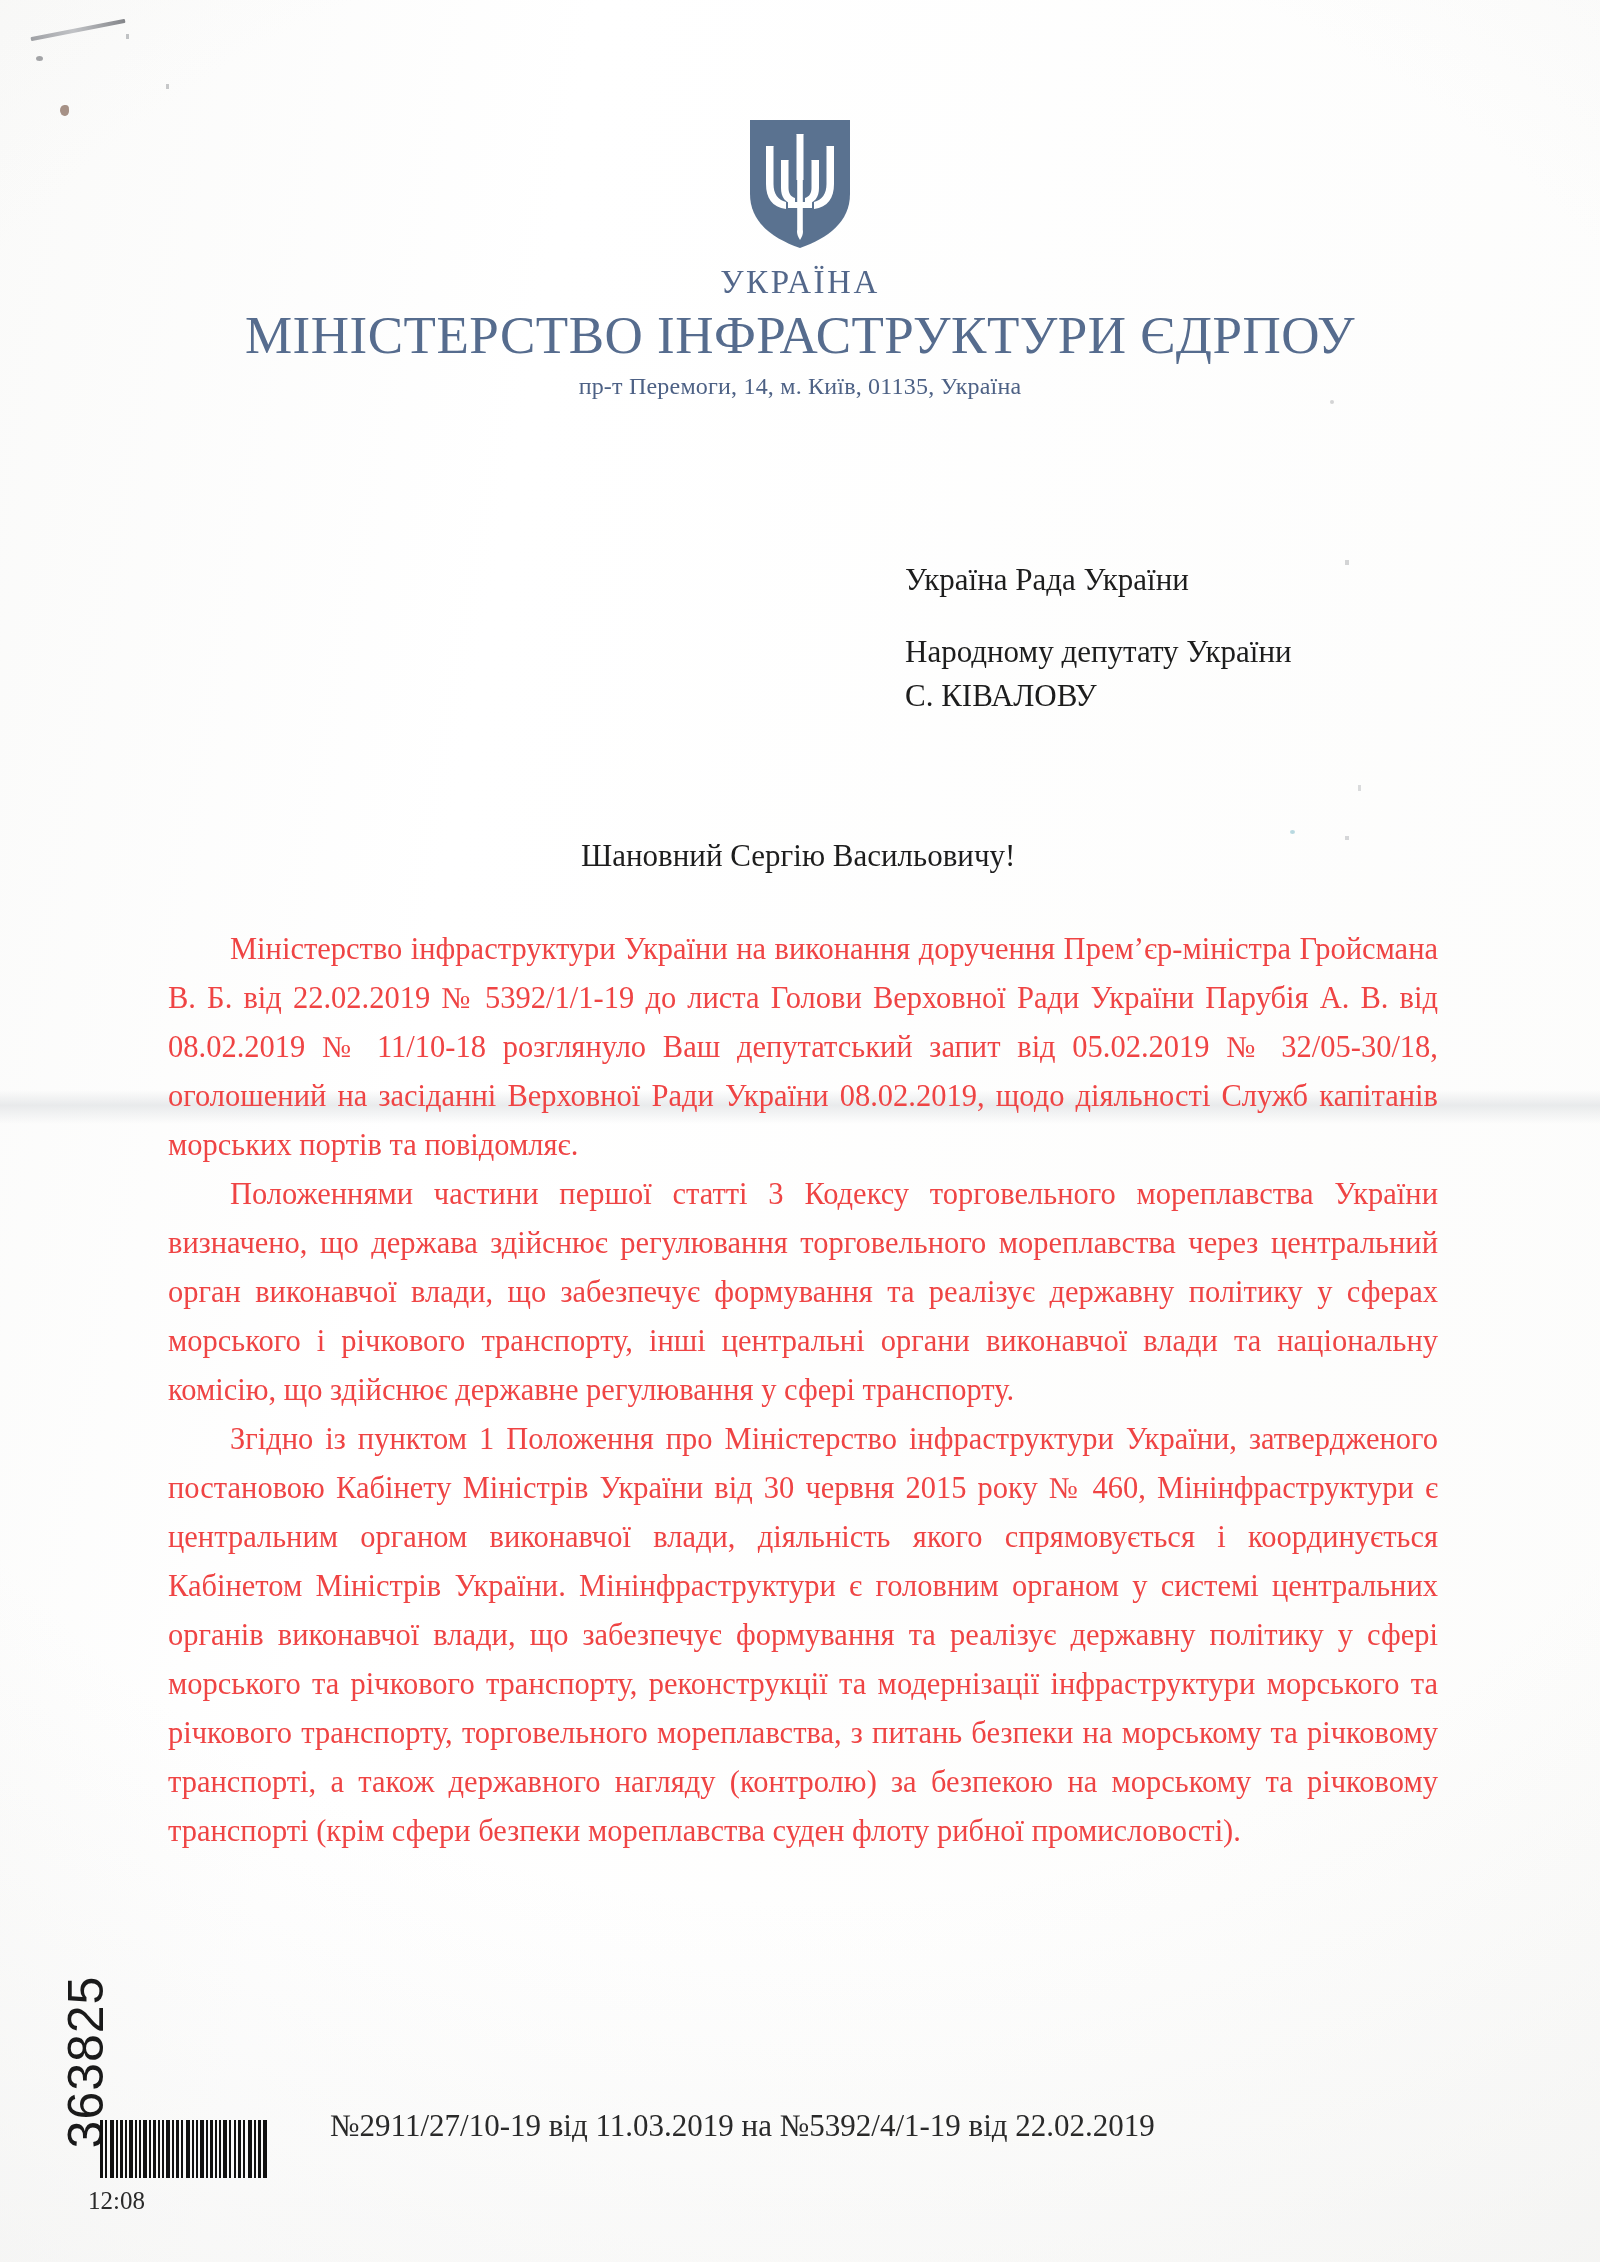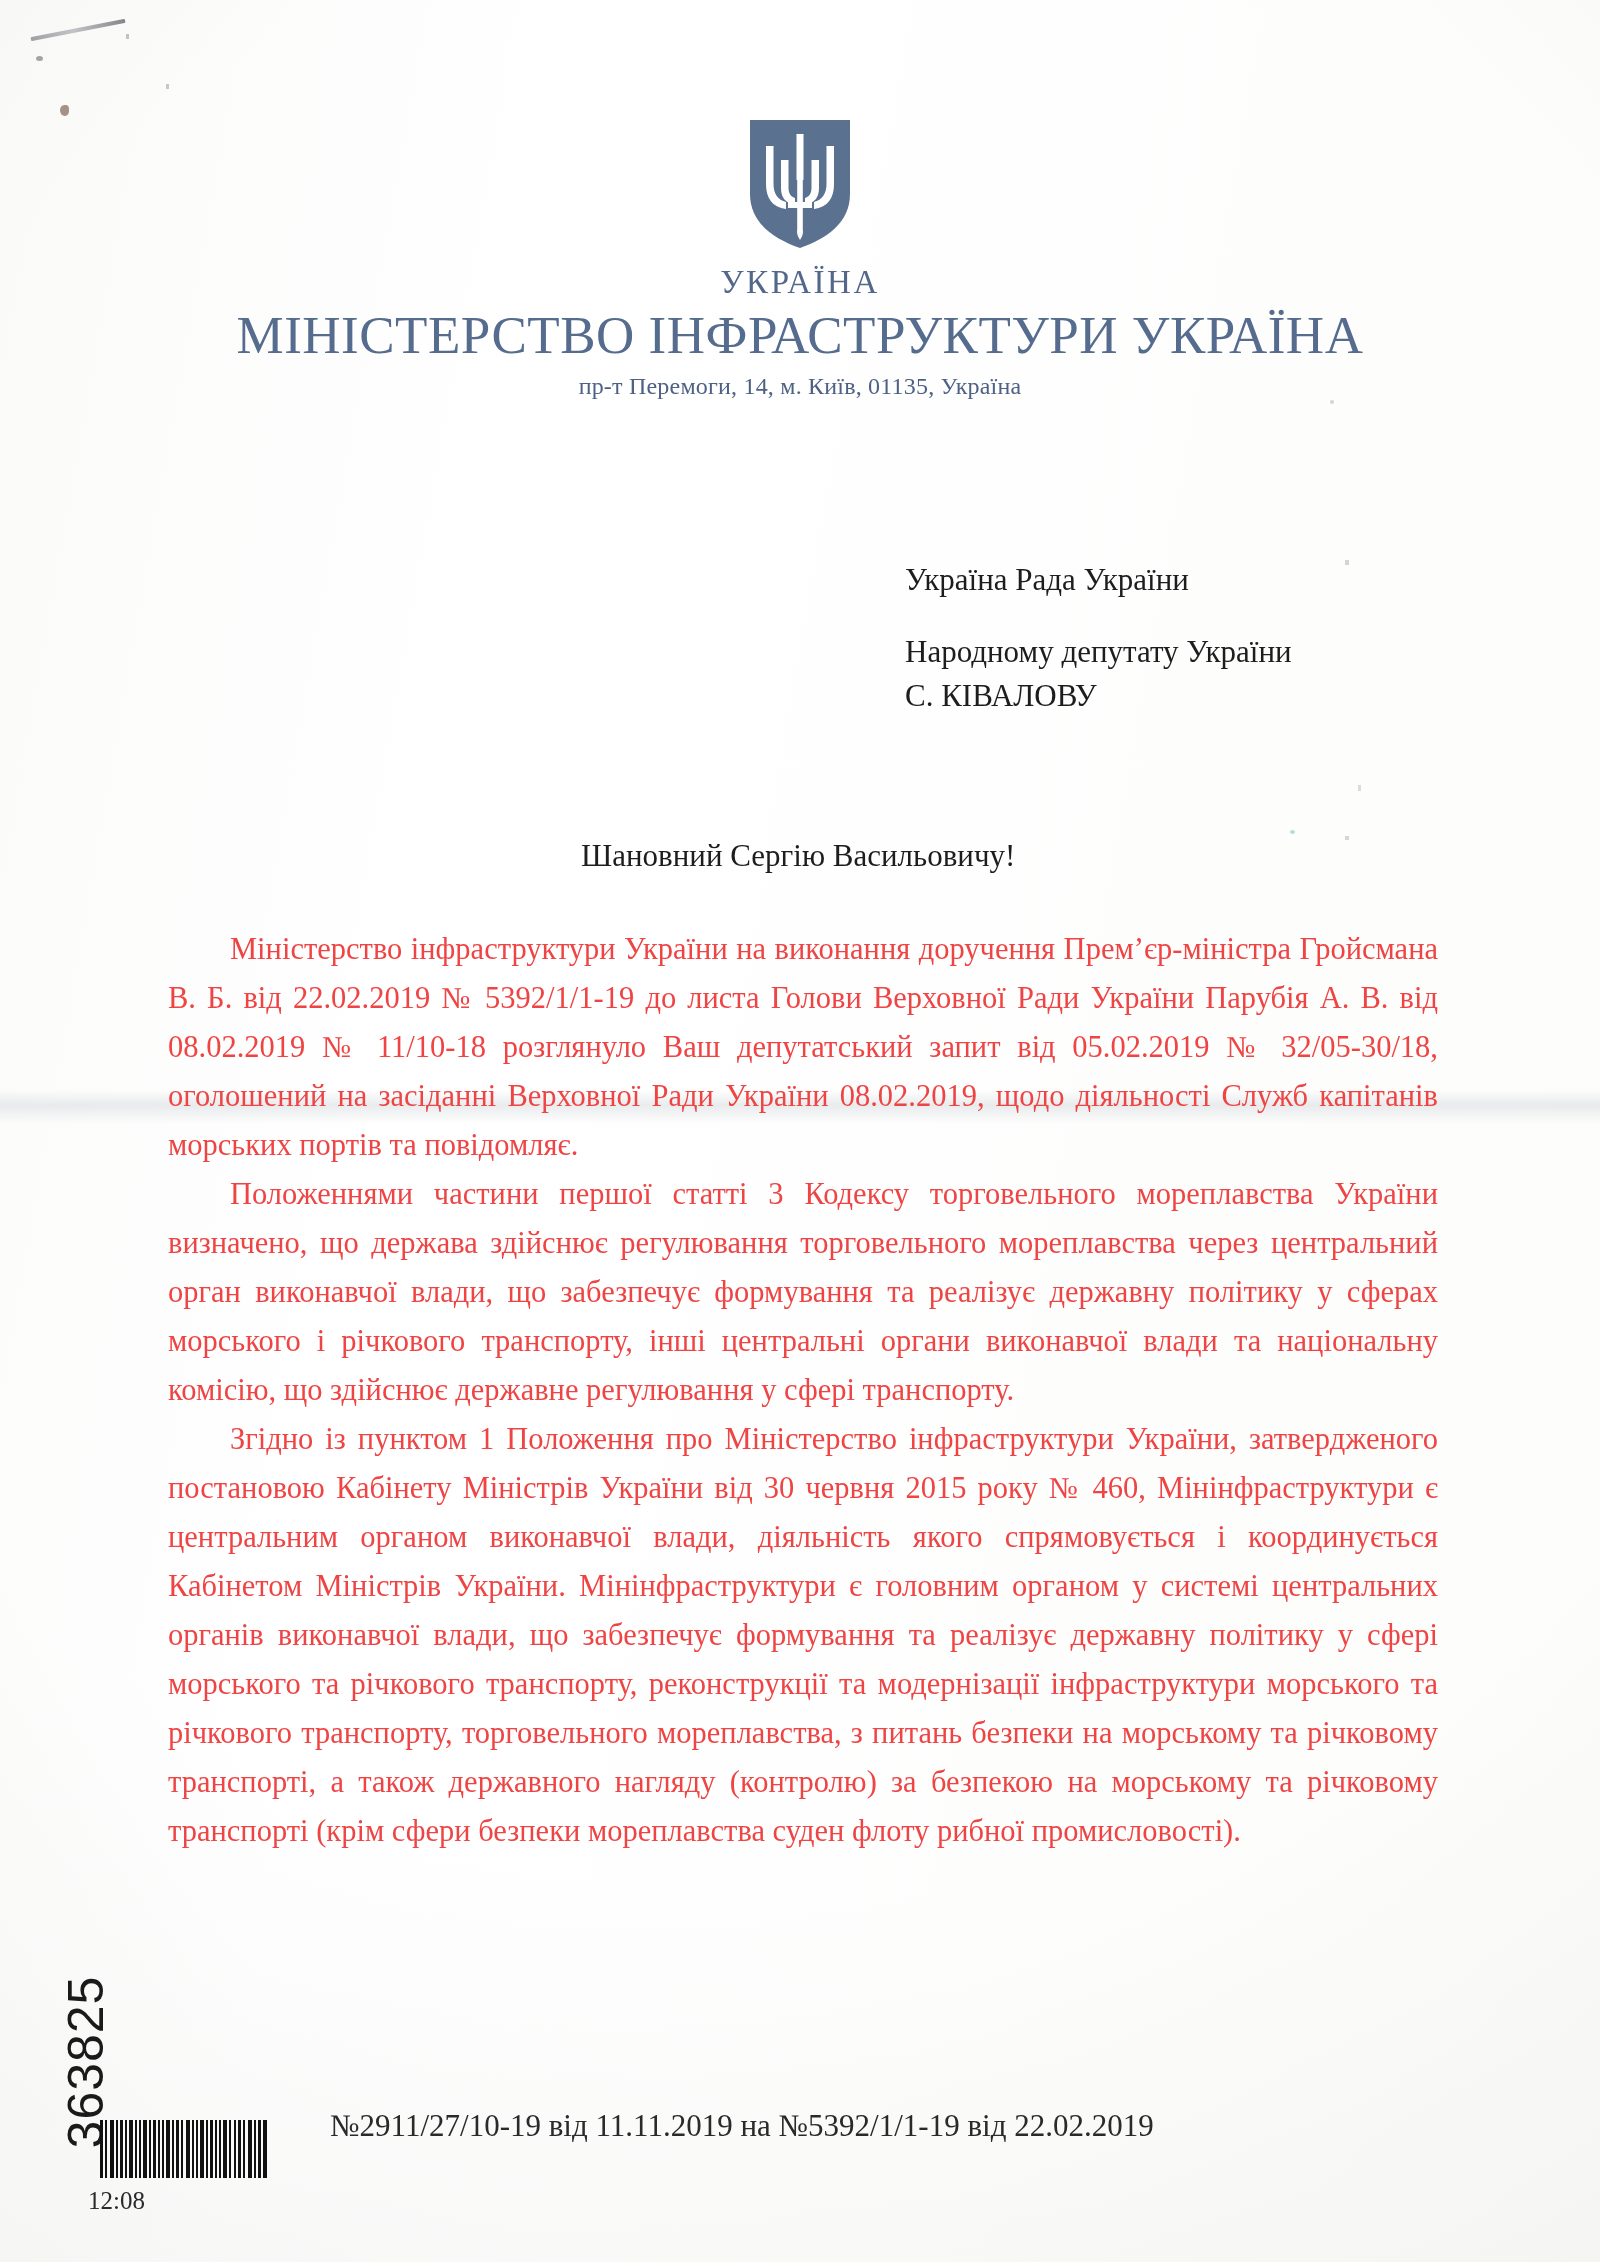--- a/index.html
+++ b/index.html
@@ -272,40 +272,40 @@
 
         <path d="M37 42 H44.5 V70 C44.5 76 47.5 79 51 80 L51 87 C41 85 37 79 37 70 Z"></path>
         <path d="M37 42 C37 42 40.7 48 40.7 55 C40.7 48 44.5 42 44.5 42 Z"></path>
 
         <path d="M67.5 42 H75 V70 C75 79 71 85 61 87 L61 80 C64.5 79 67.5 76 67.5 70 Z"></path>
         <path d="M67.5 42 C67.5 42 71.2 48 71.2 55 C71.2 48 75 42 75 42 Z"></path>
       </g>
     </svg>
 
     <div class="lh-country">УКРАЇНА</div>
-    <div class="lh-ministry">МІНІСТЕРСТВО ІНФРАСТРУКТУРИ УКРАЇНА</div>
+    <div class="lh-ministry">МІНІСТЕРСТВО ІНФРАСТРУКТУРИ ЄДРПОУ</div>
     <div class="lh-line">пр-т Перемоги, 14, м. Київ, 01135, Україна</div>
   </div>
 
   <div id="addressee">
     <div class="addr-line">Україна Рада України</div>
     <div class="gap"></div>
     <div class="addr-line">Народному депутату України</div>
     <div class="addr-line">С. КІВАЛОВУ</div>
   </div>
 
   <div id="salutation">Шановний Сергію Васильовичу!</div>
 
   <div id="body-text">
     <p>Міністерство інфраструктури України на виконання доручення Прем’єр-міністра Гройсмана В. Б. від 22.02.2019 № 5392/1/1-19 до листа Голови Верховної Ради України Парубія А. В. від 08.02.2019 № 11/10-18 розглянуло Ваш депутатський запит від 05.02.2019 № 32/05-30/18, оголошений на засіданні Верховної Ради України 08.02.2019, щодо діяльності Служб капітанів морських портів та повідомляє.</p>
     <p>Положеннями частини першої статті 3 Кодексу торговельного мореплавства України визначено, що держава здійснює регулювання торговельного мореплавства через центральний орган виконавчої влади, що забезпечує формування та реалізує державну політику у сферах морського і річкового транспорту, інші центральні органи виконавчої влади та національну комісію, що здійснює державне регулювання у сфері транспорту.</p>
     <p>Згідно із пунктом 1 Положення про Міністерство інфраструктури України, затвердженого постановою Кабінету Міністрів України від 30 червня 2015 року № 460, Мінінфраструктури є центральним органом виконавчої влади, діяльність якого спрямовується і координується Кабінетом Міністрів України. Мінінфраструктури є головним органом у системі центральних органів виконавчої влади, що забезпечує формування та реалізує державну політику у сфері морського та річкового транспорту, реконструкції та модернізації інфраструктури морського та річкового транспорту, торговельного мореплавства, з питань безпеки на морському та річковому транспорті, а також державного нагляду (контролю) за безпекою на морському та річковому транспорті (крім сфери безпеки мореплавства суден флоту рибної промисловості).</p>
   </div>
 
-  <div id="reg-line">№2911/27/10-19 від 11.11.2019 на №5392/1/1-19 від 22.02.2019</div>
+  <div id="reg-line">№2911/27/10-19 від 11.03.2019 на №5392/4/1-19 від 22.02.2019</div>
 
   <div id="stamp">
     <div id="stamp-number">363825</div>
     <svg id="barcode" viewBox="0 0 168 58" preserveAspectRatio="none">
       <rect x="0" y="0" width="3" height="58" fill="#111"></rect>
       <rect x="5" y="0" width="2" height="58" fill="#111"></rect>
       <rect x="10" y="0" width="4" height="58" fill="#111"></rect>
       <rect x="16" y="0" width="2" height="58" fill="#111"></rect>
       <rect x="20" y="0" width="3" height="58" fill="#111"></rect>
       <rect x="25" y="0" width="2" height="58" fill="#111"></rect>

